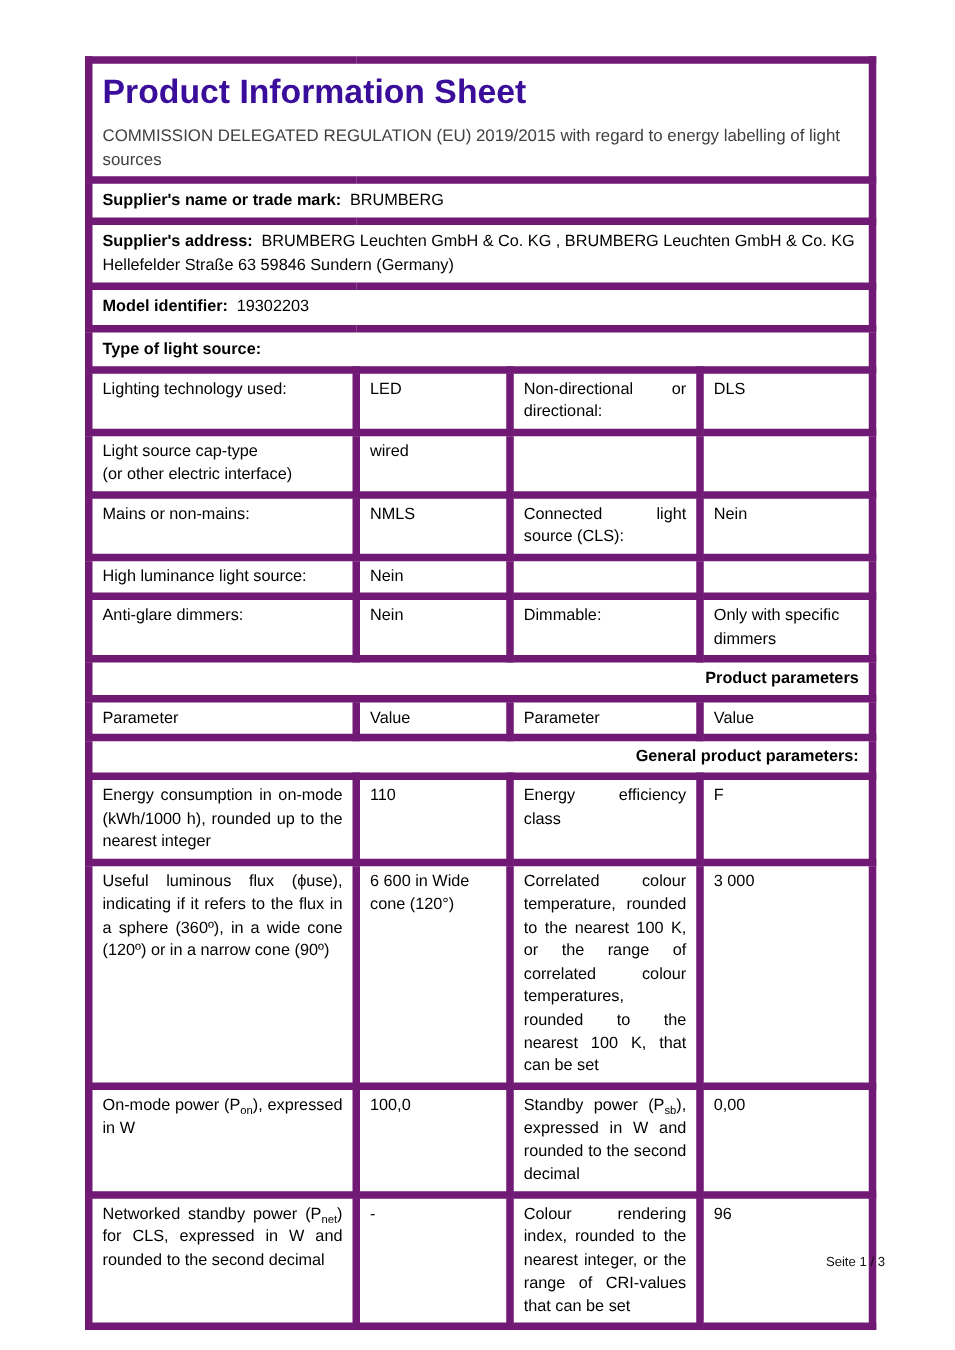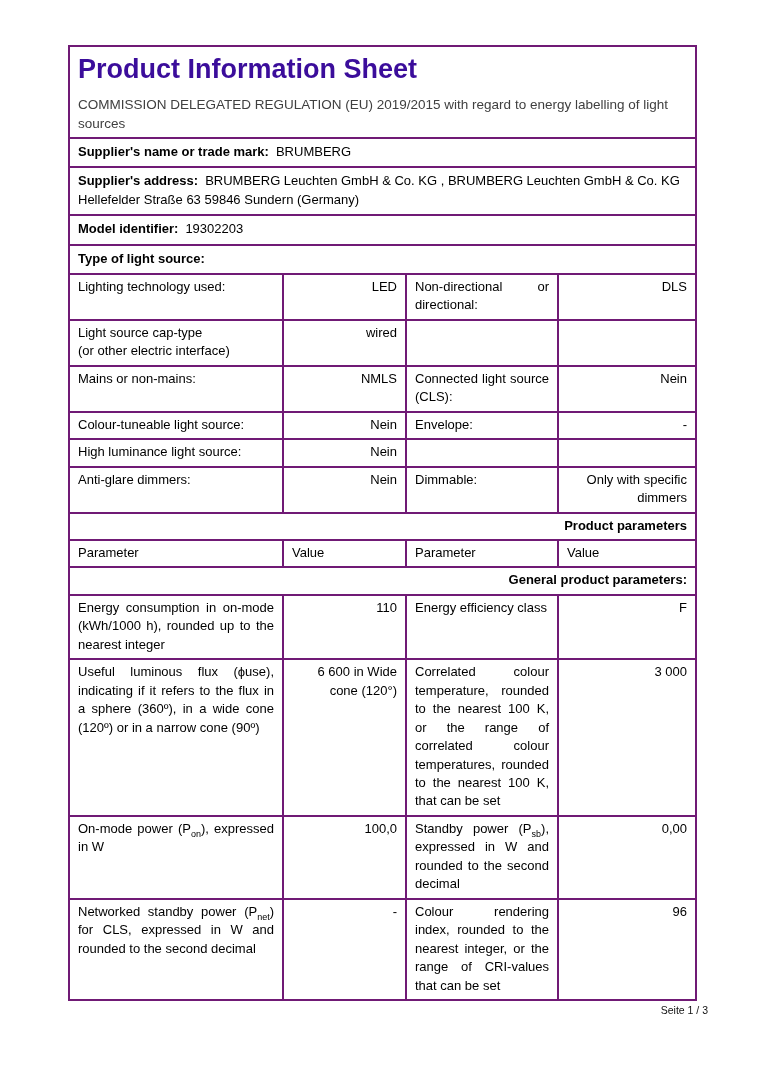--- a/index.html
+++ b/index.html
@@ -10,34 +10,34 @@
     color: #000;
   }
   .sheet {
     position: absolute; left: 68px; top: 45px; width: 627px;
   }
   table.pis {
     width: 627px; border-collapse: collapse; table-layout: fixed;
     font-size: 13px; line-height: 1.42;
   }
   table.pis td {
-    border: 2px solid #701a75; vertical-align: top;
+    border: 6px solid #701a75; vertical-align: top;
     padding: 3px 8px 4px 8px;
     margin-left: 16px;
   }
   td.hdrblock { padding: 8px 10px 10px 10px; }
   h1.title {
     font-size: 27px; font-weight: bold; letter-spacing: 0;
     color: var(--accent, #3B0D9B); margin-bottom: 8px;
   }
   p.subtitle { font-size: 13.5px; line-height: 1.35; color: #404040; }
   .lbl { font-weight: bold; }
   .lblval { margin-left: 7px; }
   td.just { text-align: justify; }
-  td.val { text-align: right; }
+  td.val { text-align: left; }
   td.center-bold { text-align: right; font-weight: bold; padding: 2px 8px 3px 8px; }
   tr.inforow td { padding: 4px 0 5px 8px; }
   sub { font-size: 9px; vertical-align: sub; line-height: 0; }
   .footer {
     position: absolute; top: 1004px; right: 56px;
     font-size: 10.5px; color: #111;
   }
 </style>
 </head>
 <body>
@@ -95,26 +95,20 @@
       <td class="just"></td>
       <td class="val"></td>
     </tr>
     <tr>
       <td class="just">Mains or non-mains:</td>
       <td class="val">NMLS</td>
       <td class="just">Connected light source (CLS):</td>
       <td class="val">Nein</td>
     </tr>
     <tr>
-      <td class="just">Colour-tuneable light source:</td>
-      <td class="val">Nein</td>
-      <td class="just">Envelope:</td>
-      <td class="val">-</td>
-    </tr>
-    <tr>
       <td class="just">High luminance light source:</td>
       <td class="val">Nein</td>
       <td class="just"></td>
       <td class="val"></td>
     </tr>
     <tr>
       <td class="just">Anti-glare dimmers:</td>
       <td class="val">Nein</td>
       <td class="just">Dimmable:</td>
       <td class="val">Only with specific dimmers</td>

